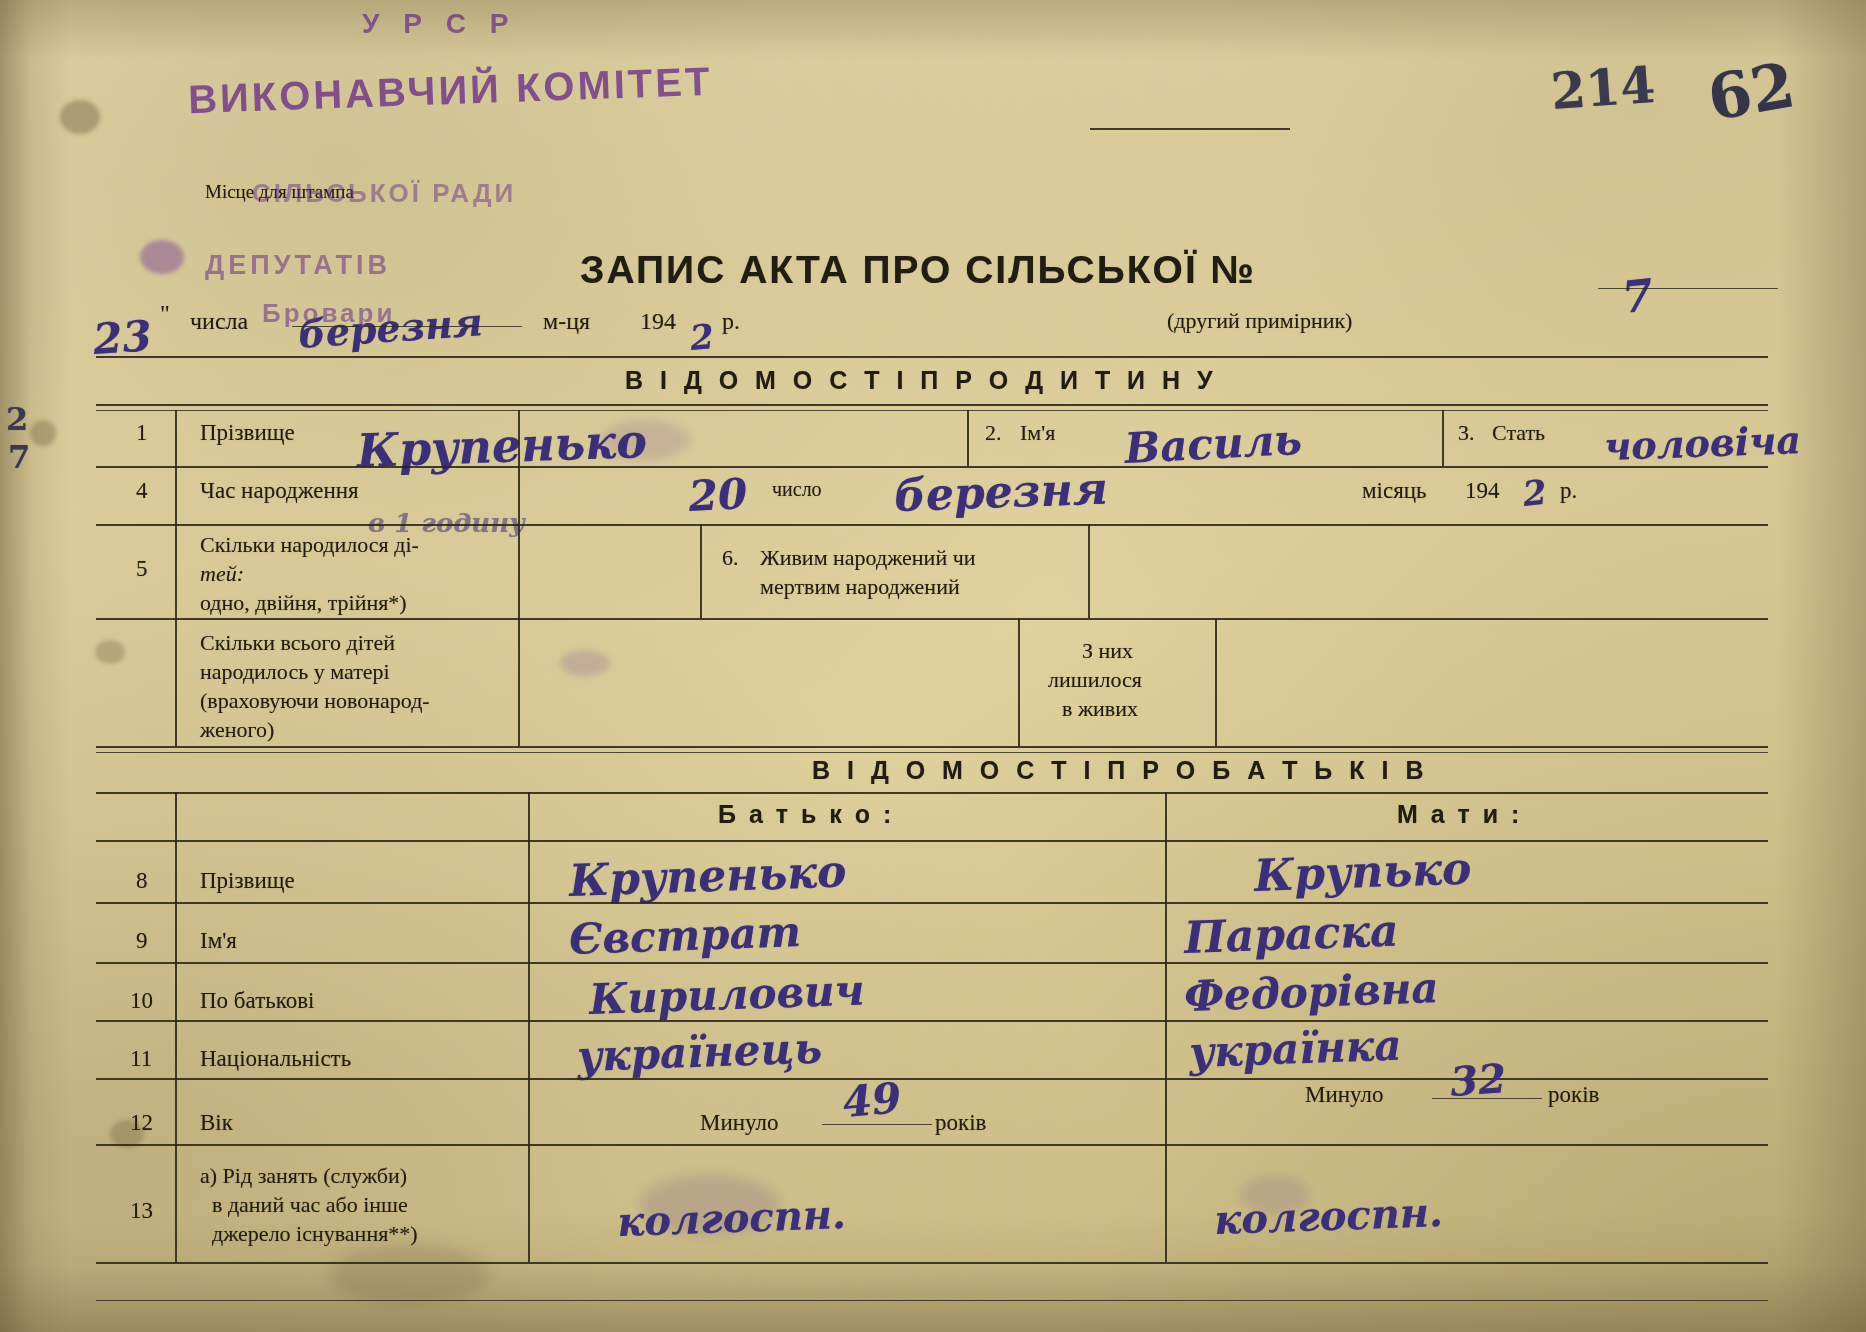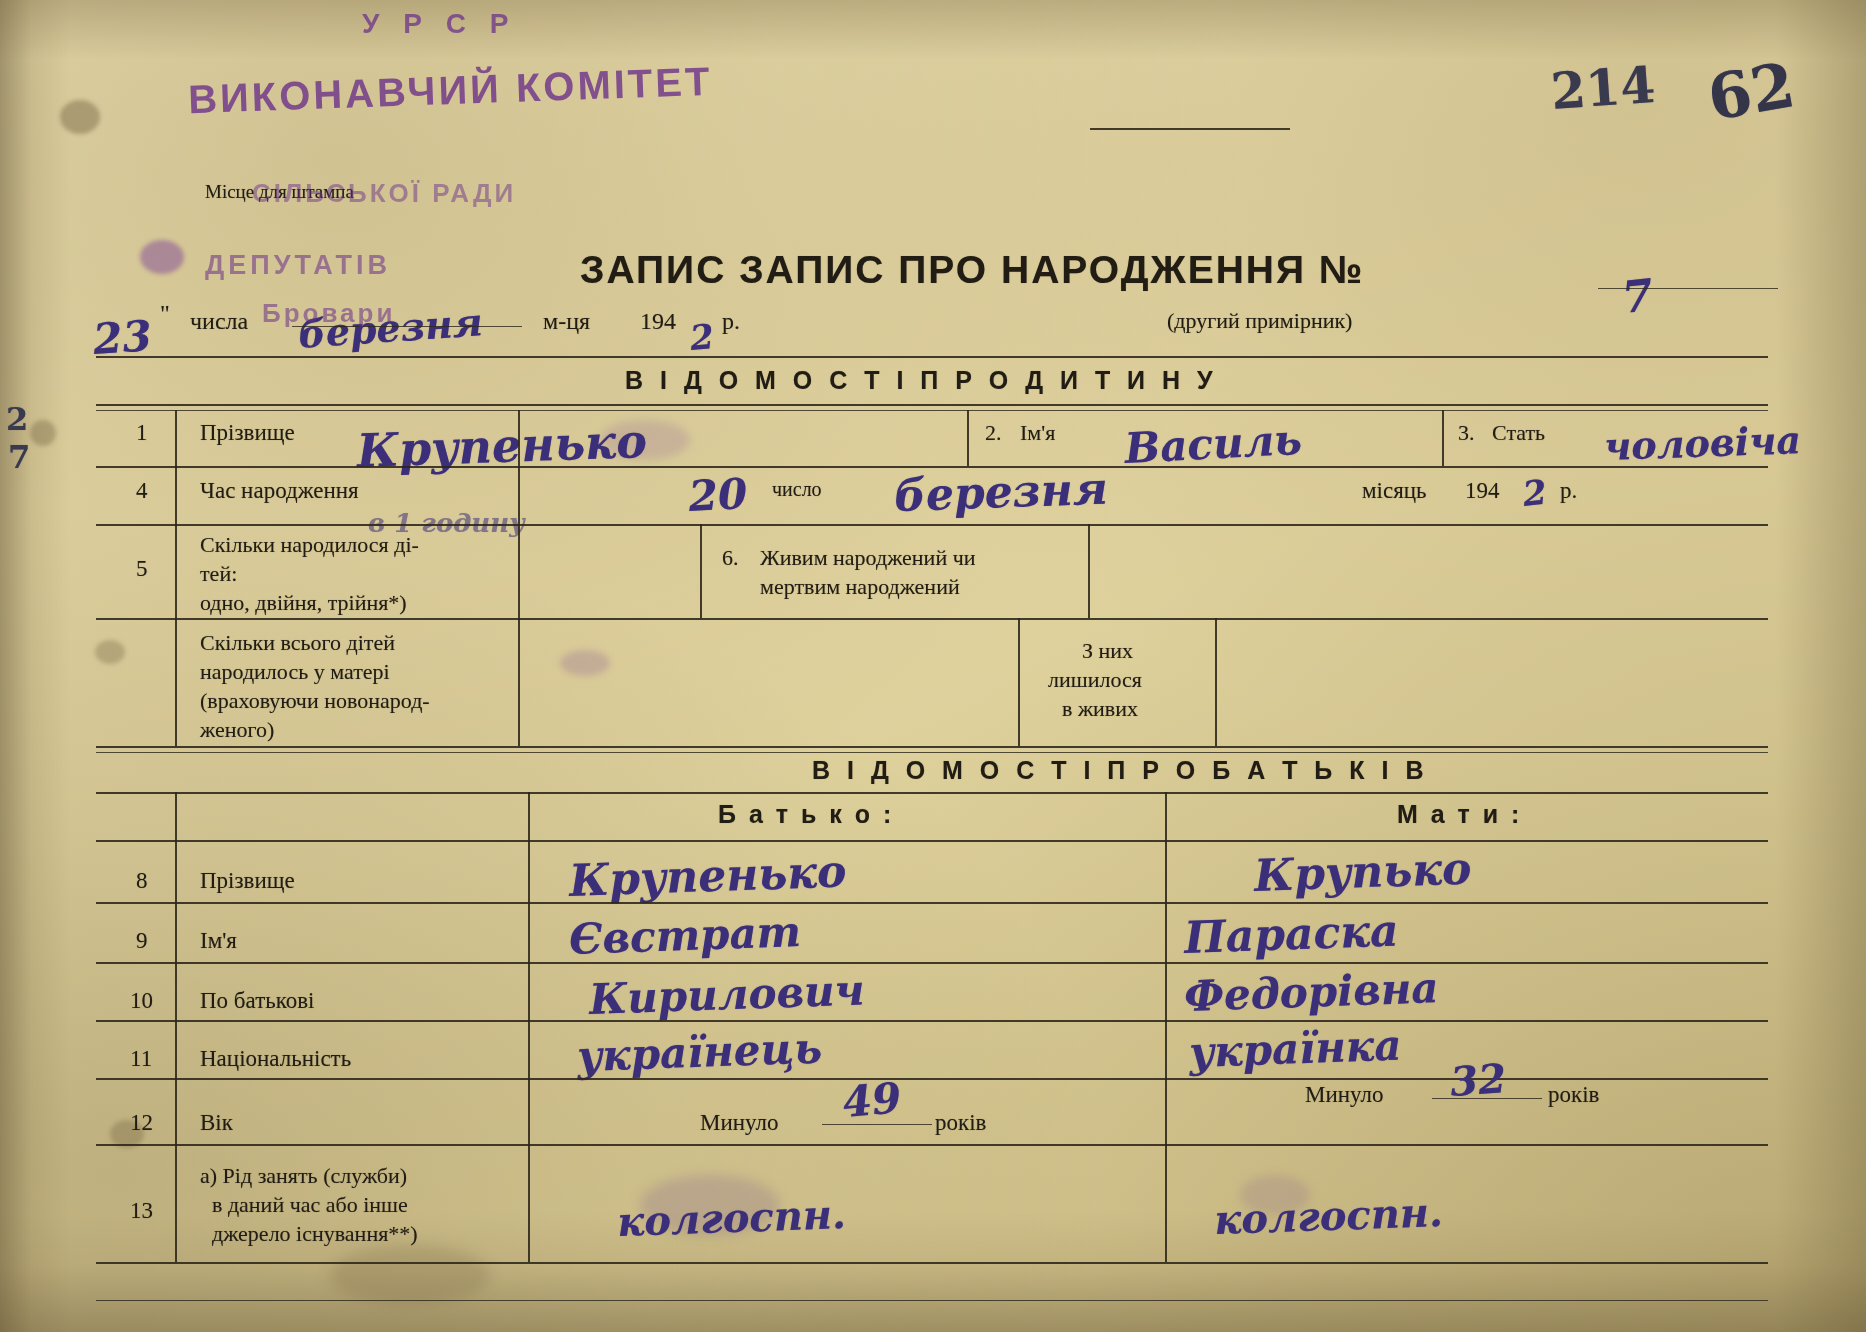--- a/index.html
+++ b/index.html
@@ -125,21 +125,21 @@
   <div class="stain" style="left:640px;top:1175px;width:140px;height:60px;background:rgba(110,70,140,0.20);filter:blur(6px);"></div>
   <div class="stain" style="left:330px;top:1245px;width:160px;height:60px;background:rgba(110,90,60,0.22);filter:blur(7px);"></div>
   <div class="stain" style="left:1240px;top:1175px;width:70px;height:40px;background:rgba(110,70,140,0.16);filter:blur(5px);"></div>
 
 
   <div class="hline" style="left:1090px;top:128px;width:200px;"></div>
 
 
   <div class="print serif" style="left:205px;top:181px;font-size:19px;">Місце для штампа</div>
 
-  <div class="print heavy" style="left:580px;top:248px;font-size:39px;letter-spacing:2px;">ЗАПИС ЗАПИС ПРО НАРОДЖЕННЯ №</div>
+  <div class="print heavy" style="left:580px;top:248px;font-size:39px;letter-spacing:2px;">ЗАПИС АКТА ПРО СІЛЬСЬКОЇ №</div>
   <div class="hand" style="left:1625px;top:272px;font-size:44px;transform:rotate(-6deg);">7</div>
   <div class="uline" style="left:1598px;top:288px;width:180px;"></div>
 
   <div class="print serif" style="left:1167px;top:308px;font-size:22px;">(другий примірник)</div>
 
   <div class="hand" style="left:95px;top:315px;font-size:42px;transform:rotate(-4deg);">23</div>
   <div class="print serif" style="left:160px;top:300px;font-size:24px;">"</div>
   <div class="print serif" style="left:190px;top:308px;font-size:24px;">числа</div>
   <div class="hand" style="left:300px;top:312px;font-size:38px;transform:rotate(-4deg);">березня</div>
   <div class="uline" style="left:292px;top:326px;width:230px;"></div>
@@ -187,21 +187,21 @@
   <div class="hand" style="left:895px;top:470px;font-size:44px;transform:rotate(-2deg);">березня</div>
   <div class="print serif" style="left:1362px;top:478px;font-size:23px;">місяць</div>
   <div class="print serif" style="left:1465px;top:478px;font-size:23px;">194</div>
   <div class="hand" style="left:1525px;top:474px;font-size:34px;transform:rotate(-6deg);">2</div>
   <div class="print serif" style="left:1560px;top:478px;font-size:23px;">р.</div>
 
   <div class="hline" style="left:96px;top:524px;width:1672px;"></div>
 
   <div class="print serif" style="left:136px;top:556px;font-size:23px;">5</div>
   <div class="print serif" style="left:200px;top:532px;font-size:22px;">Скільки  народилося  ді-</div>
-  <div class="print serif" style="left:200px;top:561px;font-size:22px;">тей:</div>
+  <div class="print serif" style="left:200px;top:561px;font-size:22px;font-style:italic;">тей:</div>
   <div class="print serif" style="left:200px;top:590px;font-size:22px;">одно, двійня, трійня*)</div>
 
   <div class="print serif" style="left:722px;top:545px;font-size:22px;">6.</div>
   <div class="print serif" style="left:760px;top:545px;font-size:22px;">Живим народжений чи</div>
   <div class="print serif" style="left:760px;top:574px;font-size:22px;">мертвим народжений</div>
 
   <div class="hline" style="left:96px;top:618px;width:1672px;"></div>
 
   <div class="print serif" style="left:200px;top:630px;font-size:22px;">Скільки всього дітей</div>
   <div class="print serif" style="left:200px;top:659px;font-size:22px;">народилось у матері</div>

